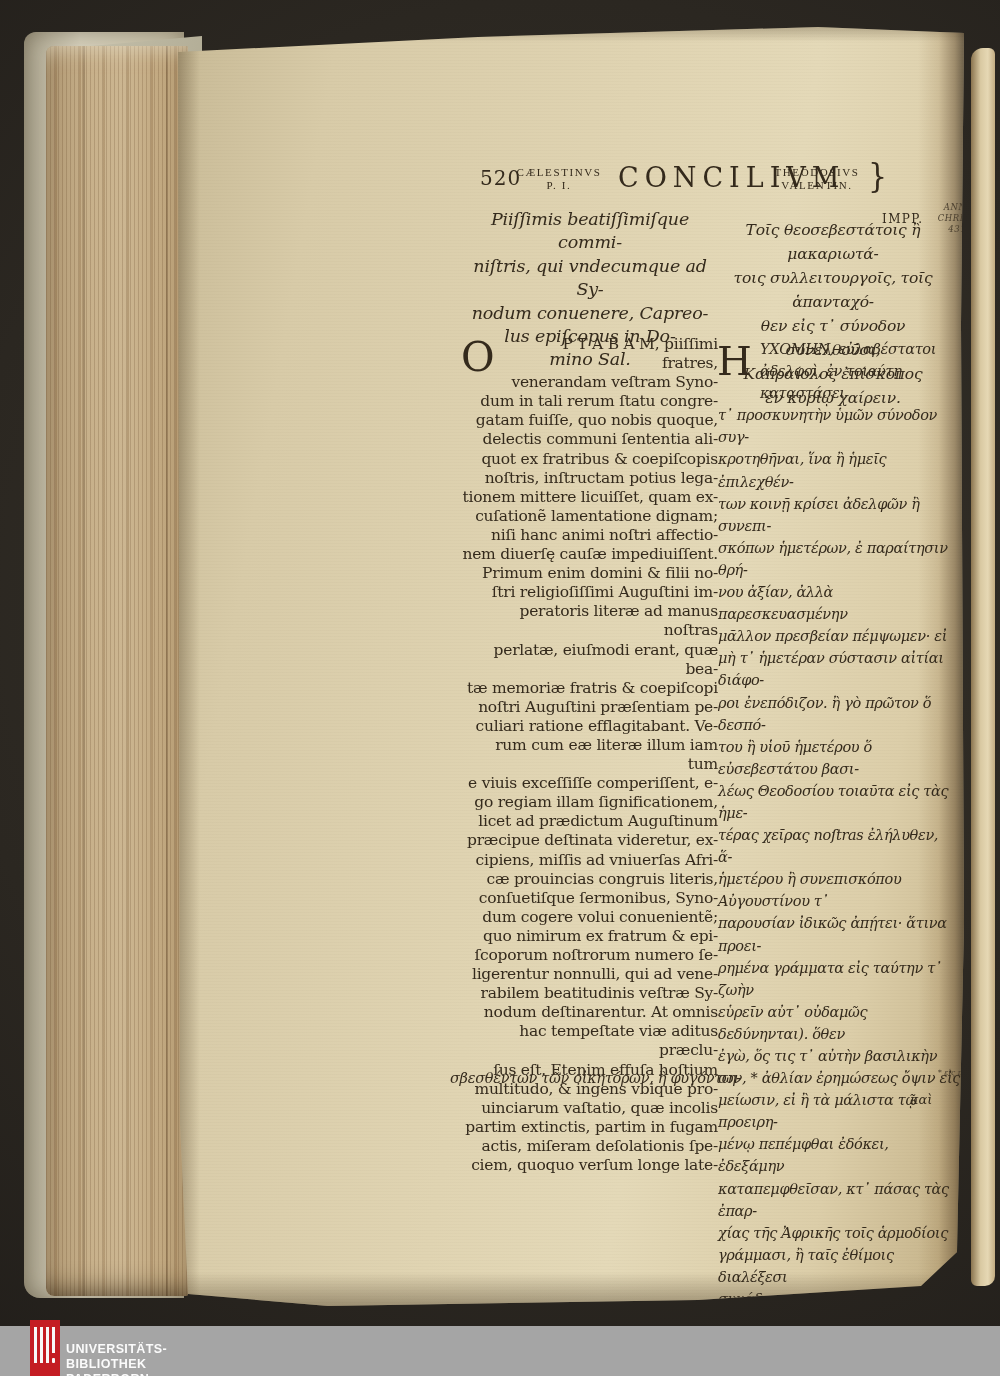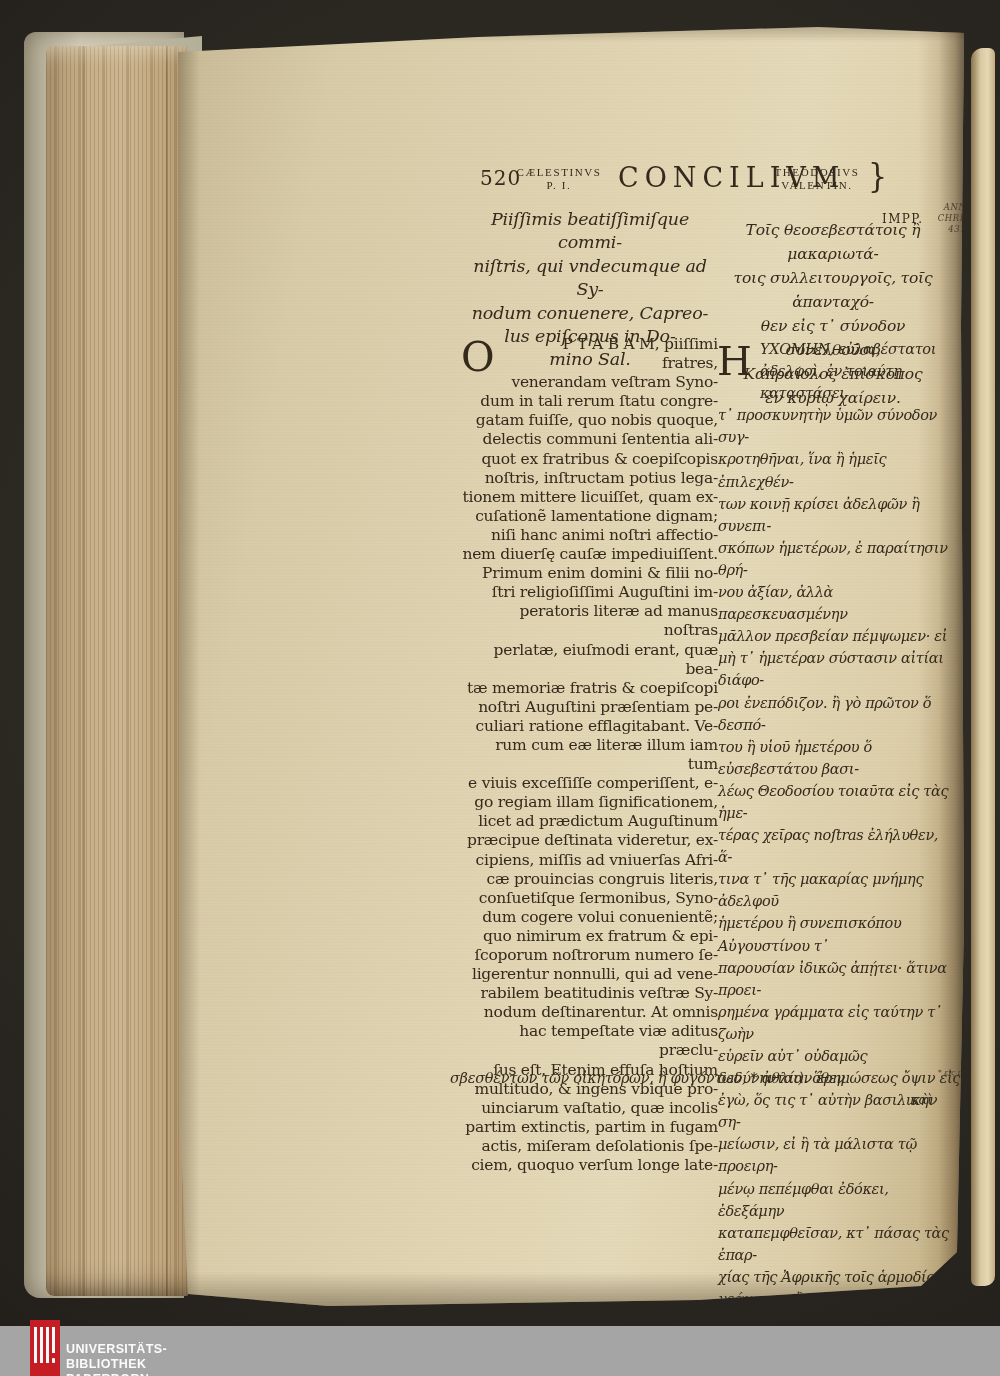--- a/index.html
+++ b/index.html
@@ -173,21 +173,20 @@
         <div class="tline">κροτηθῆναι, ἵνα ἢ ἡμεῖς ἐπιλεχθέν-</div>
         <div class="tline">των κοινῇ κρίσει ἀδελφῶν ἢ συνεπι-</div>
         <div class="tline">σκόπων ἡμετέρων, ἐ παραίτησιν θρή-</div>
         <div class="tline">νου ἀξίαν, ἀλλὰ παρεσκευασμένην</div>
         <div class="tline">μᾶλλον πρεσβείαν πέμψωμεν· εἰ</div>
         <div class="tline">μὴ τ᾽ ἡμετέραν σύστασιν αἰτίαι διάφο-</div>
         <div class="tline">ροι ἐνεπόδιζον. ἢ γὸ πρῶτον ὅ δεσπό-</div>
         <div class="tline">του ἢ υἱοῦ ἡμετέρου ὅ εὐσεβεστάτου βασι-</div>
         <div class="tline">λέως Θεοδοσίου τοιαῦτα εἰς τὰς ἡμε-</div>
         <div class="tline">τέρας χεῖρας noſtras ἐλήλυθεν, ἅ-</div>
-        <div class="tline">τινα τ᾽ τῆς μακαρίας μνήμης ἀδελφοῦ</div>
         <div class="tline">ἡμετέρου ἢ συνεπισκόπου Αὐγουστίνου τ᾽</div>
         <div class="tline">παρουσίαν ἰδικῶς ἀπῄτει· ἅτινα προει-</div>
         <div class="tline">ρημένα γράμματα εἰς ταύτην τ᾽ ζωὴν</div>
         <div class="tline">εὑρεῖν αὐτ᾽ οὐδαμῶς δεδύνηνται). ὅθεν</div>
         <div class="tline">ἐγὼ, ὅς τις τ᾽ αὐτὴν βασιλικὴν ση-</div>
         <div class="tline">μείωσιν, εἰ ἢ τὰ μάλιστα τῷ προειρη-</div>
         <div class="tline">μένῳ πεπέμφθαι ἐδόκει, ἐδεξάμην</div>
         <div class="tline">καταπεμφθεῖσαν, κτ᾽ πάσας τὰς ἐπαρ-</div>
         <div class="tline">χίας τῆς Ἀφρικῆς τοῖς ἁρμοδίοις</div>
         <div class="tline">γράμμασι, ἢ ταῖς ἐθίμοις διαλέξεσι</div>

